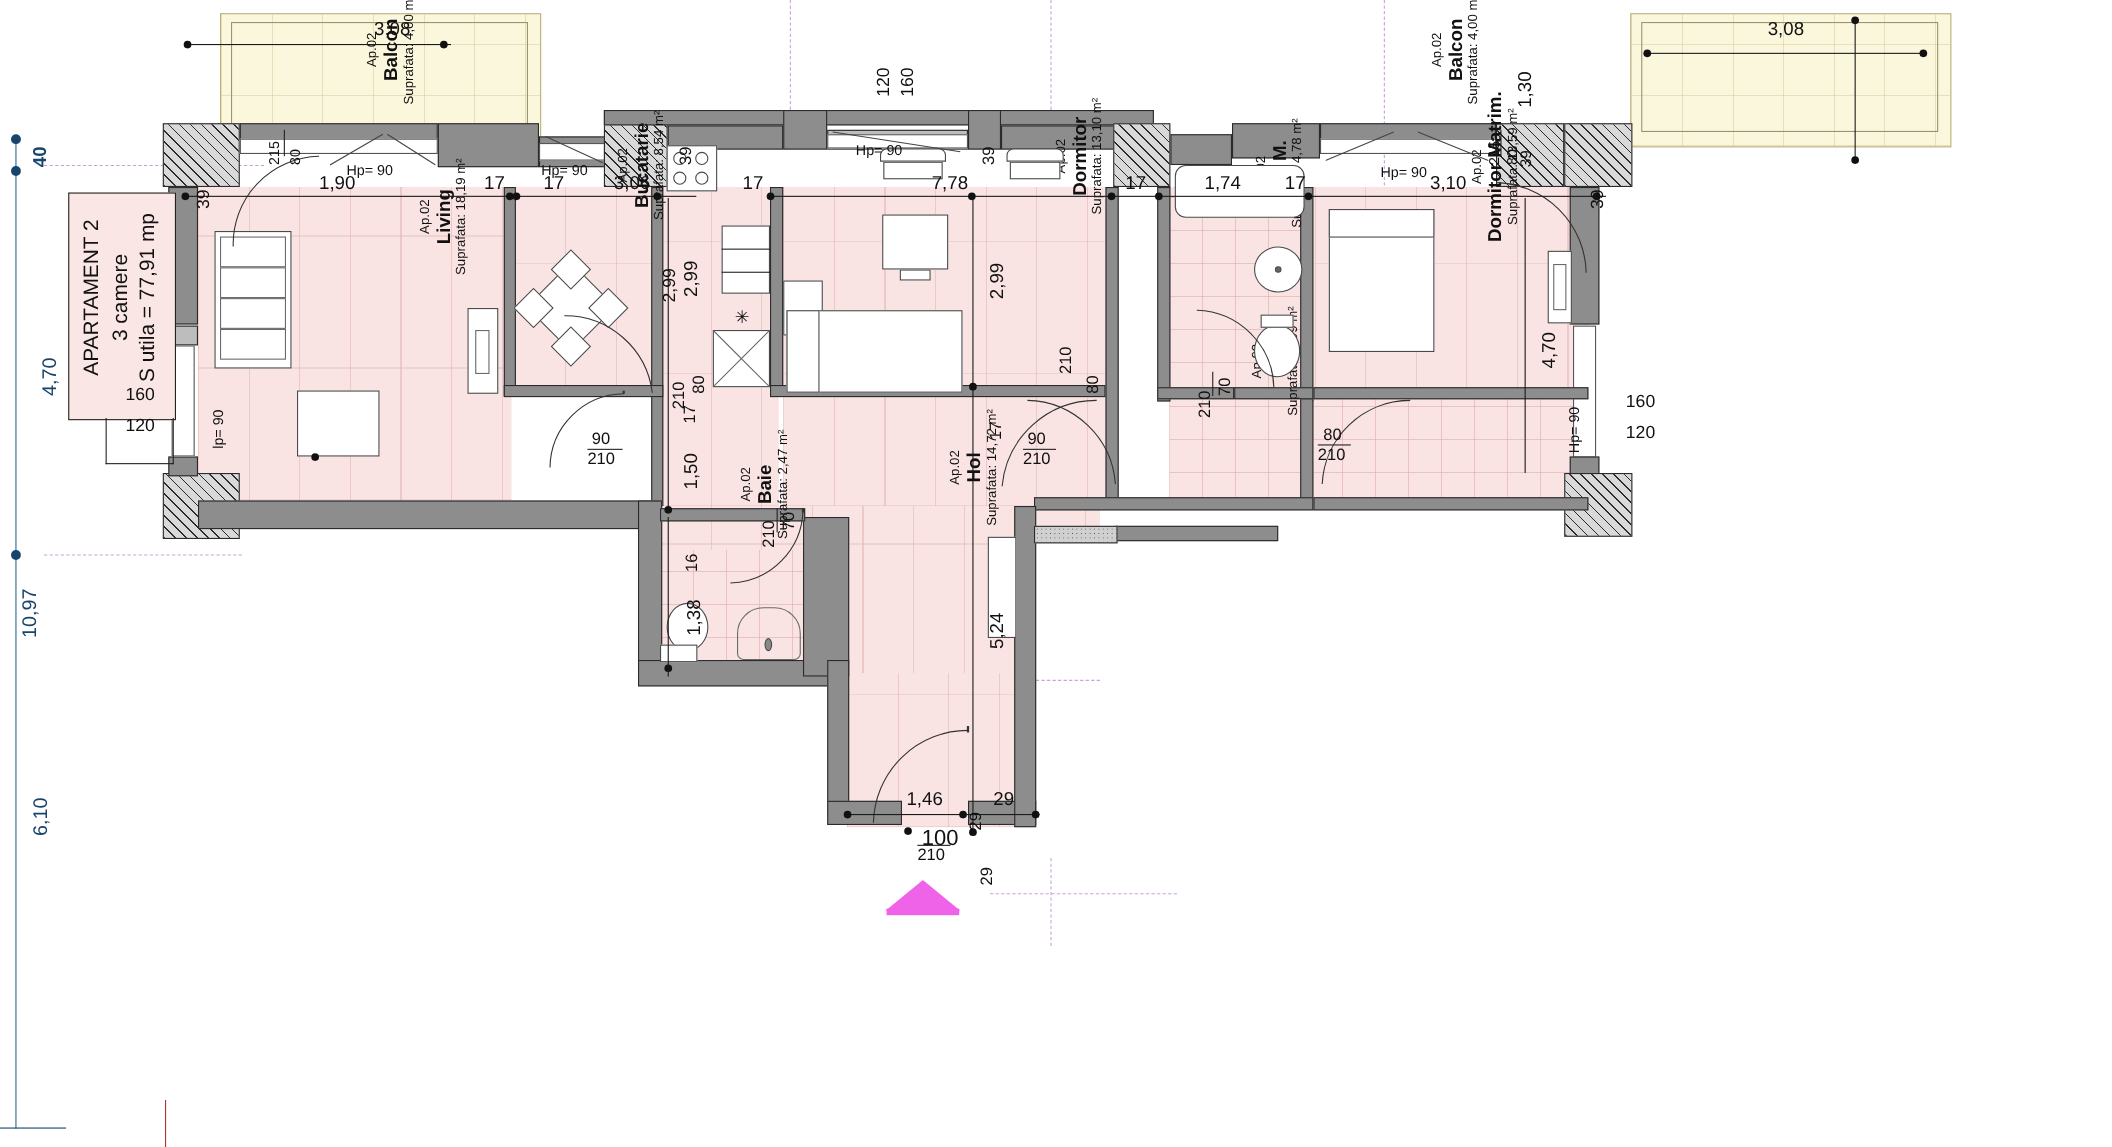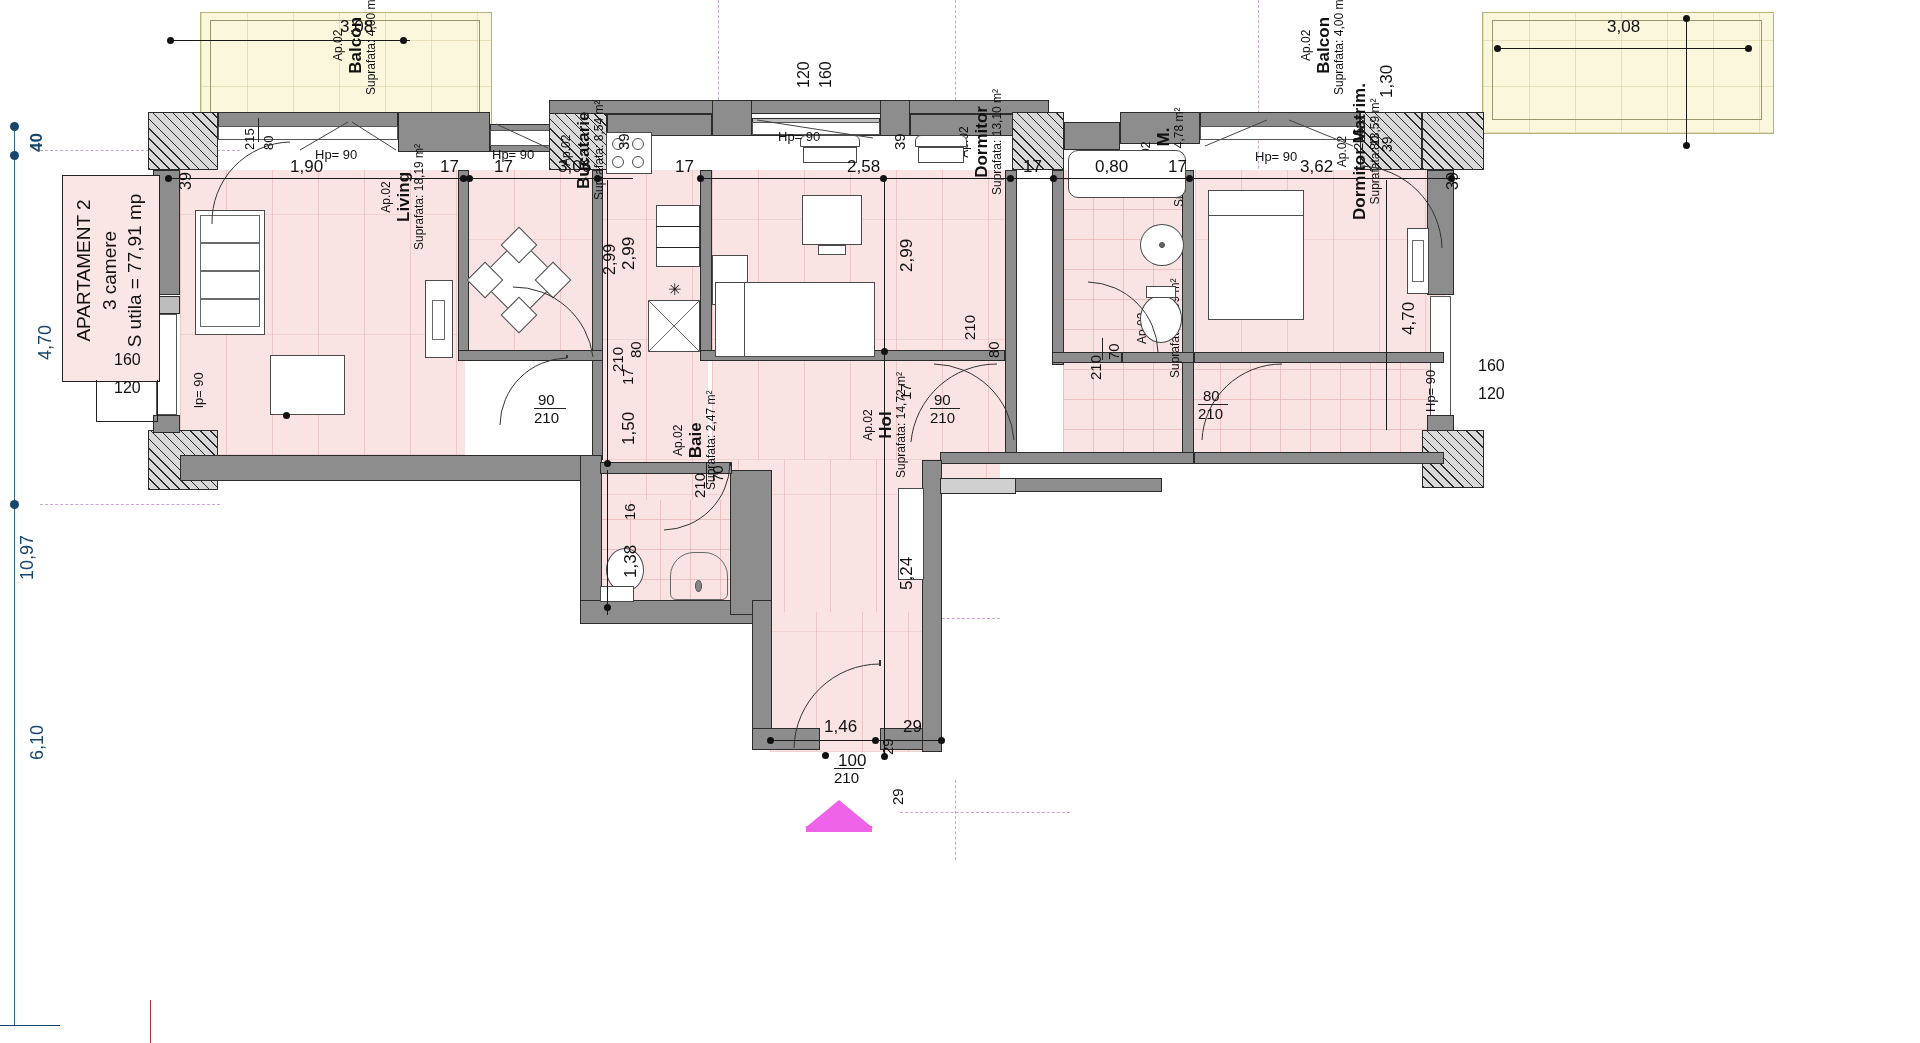--- a/index.html
+++ b/index.html
@@ -401,29 +401,29 @@
   <div class="t" style="left:440px;top:158px;">17</div>
   <div class="t" style="left:494px;top:158px;">17</div>
   <div class="t" style="left:558px;top:158px;">3,06</div>
 
   <div class="dimline" style="left:700px;top:178px;width:360px;"></div>
   <div class="dimdot" style="left:697px;top:175px;"></div>
   <div class="dimdot" style="left:880px;top:175px;"></div>
   <div class="dimdot" style="left:1007px;top:175px;"></div>
   <div class="dimdot" style="left:1050px;top:175px;"></div>
   <div class="t" style="left:675px;top:158px;">17</div>
-  <div class="t" style="left:847px;top:158px;">2,58</div>
+  <div class="t" style="left:847px;top:158px;">7,78</div>
   <div class="t" style="left:1023px;top:158px;">17</div>
 
   <div class="dimline" style="left:1060px;top:178px;width:400px;"></div>
   <div class="dimdot" style="left:1186px;top:175px;"></div>
   <div class="dimdot" style="left:1448px;top:175px;"></div>
-  <div class="t" style="left:1095px;top:158px;">0,80</div>
+  <div class="t" style="left:1095px;top:158px;">1,74</div>
   <div class="t" style="left:1168px;top:158px;">17</div>
-  <div class="t" style="left:1300px;top:158px;">3,62</div>
+  <div class="t" style="left:1300px;top:158px;">3,10</div>
   <div class="vtxt" style="left:1445px;top:190px;font-size:16px;">39</div>
 
   <div class="dimlineV" style="left:607px;top:180px;height:285px;"></div>
   <div class="dimdot" style="left:604px;top:460px;"></div>
   <div class="dimdot" style="left:604px;top:604px;"></div>
   <div class="vtxt" style="left:620px;top:270px;">2,99</div>
   <div class="vtxt" style="left:620px;top:445px;">1,50</div>
   <div class="vtxt" style="left:620px;top:385px;font-size:15px;">17</div>
 
   <div class="dimlineV" style="left:884px;top:180px;height:580px;"></div>
@@ -494,21 +494,21 @@
   <div class="t sm" style="left:1198px;top:406px;font-size:15px;">210</div>
 
   <div class="dimline" style="left:770px;top:740px;width:175px;"></div>
   <div class="dimdot" style="left:767px;top:737px;"></div>
   <div class="dimdot" style="left:872px;top:737px;"></div>
   <div class="dimdot" style="left:938px;top:737px;"></div>
   <div class="t" style="left:824px;top:718px;">1,46</div>
   <div class="t" style="left:903px;top:718px;">29</div>
   <div class="vtxt sm" style="left:880px;top:755px;font-size:15px;">29</div>
   <div class="vtxt sm" style="left:890px;top:805px;font-size:15px;">29</div>
-  <div class="t sm" style="left:838px;top:752px;font-size:17px;">100</div>
+  <div class="t sm" style="left:838px;top:752px;font-size:20px;">100</div>
   <div class="thinline" style="left:834px;top:768px;width:30px;height:1px;"></div>
   <div class="t sm" style="left:834px;top:770px;font-size:15px;">210</div>
   <div class="dimdot" style="left:822px;top:752px;"></div>
 
   <div class="northarrow" style="left:805px;top:800px;"></div>
   <div class="thinline" style="left:806px;top:826px;width:66px;height:6px;background:#ef63e8;"></div>
 
 </div>
 
 </body></html>

